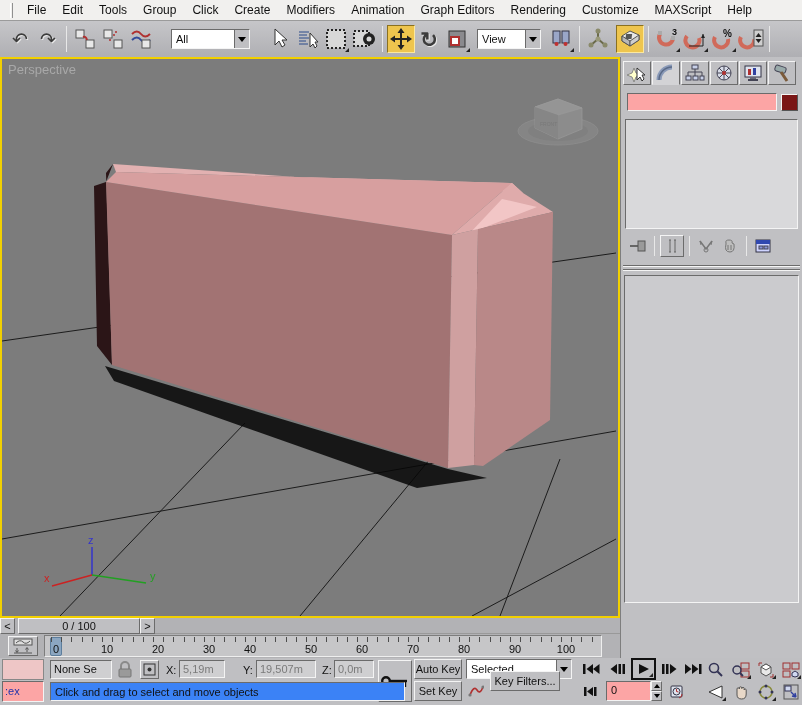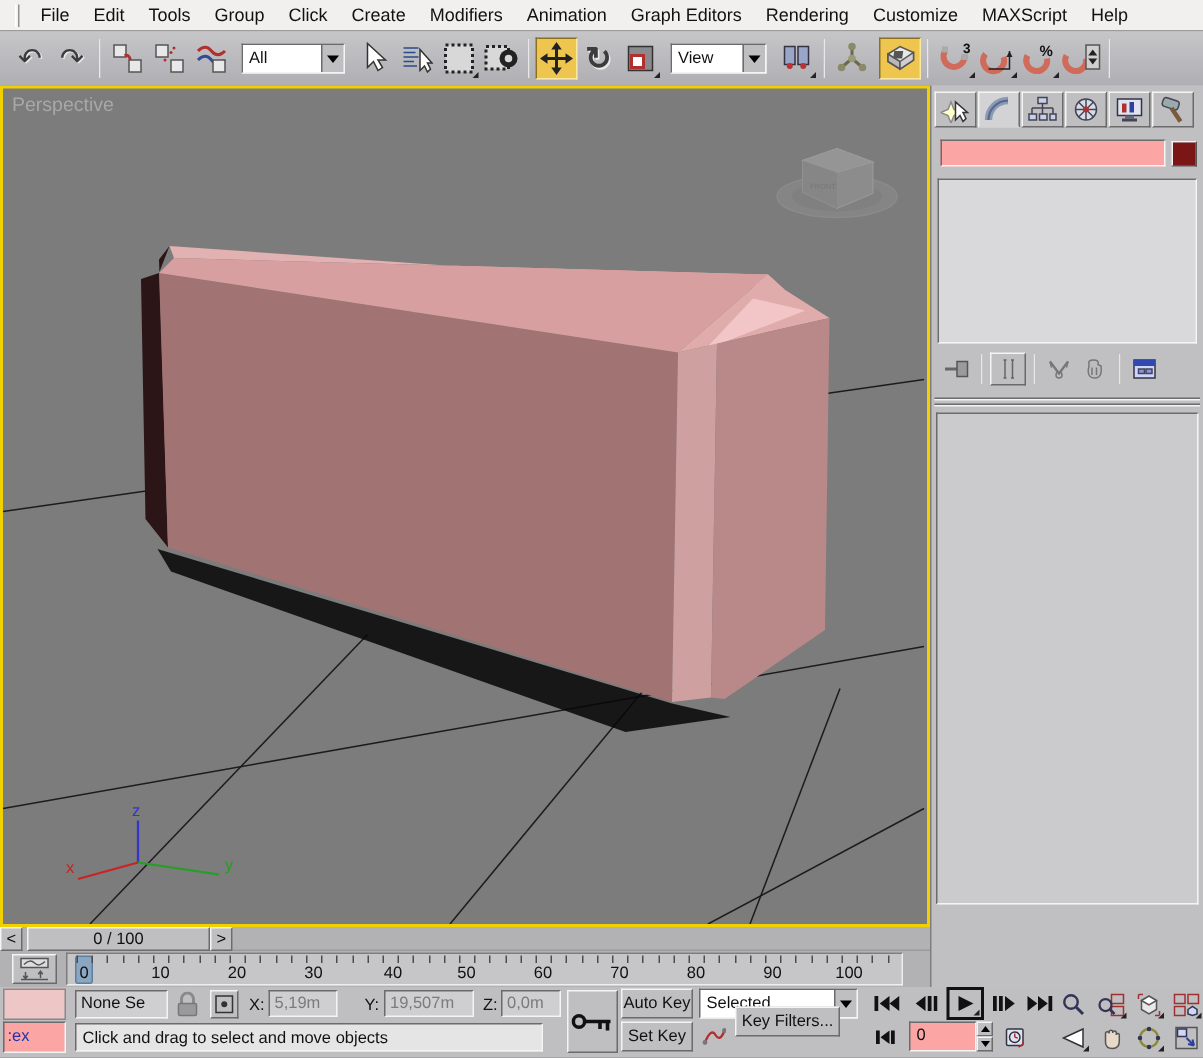--- a/index.html
+++ b/index.html
@@ -91,21 +91,21 @@
         <circle cx="14" cy="4" r="1" fill="#b03030"></circle>
       </svg>
   </div>
   <div class="tb">
     <svg width="24" height="22">
         <path d="M3 6 Q8 1 12 6 T21 6" stroke="#b03030" fill="none" stroke-width="2"></path>
         <path d="M3 12 Q8 7 12 12 T21 12" stroke="#334a9a" fill="none" stroke-width="2"></path>
         <rect x="13" y="12" width="8" height="8" fill="#e8e8e8" stroke="#555"></rect>
       </svg>
   </div>
-  <div class="combo" style="width:69px;margin:0 6px">
+  <div class="combo" style="width:79px;margin:0 16px">
     <span class="txt">All</span>
     <span class="btn">
         <span class="dna"></span>
       </span>
   </div>
   <div class="tb">
     <svg width="20" height="22">
         <path d="M5 1 L5 17 L9 13 L12 19 L15 17 L12 12 L17 12 Z" fill="#fff" stroke="#333"></path>
       </svg>
   </div>
@@ -449,21 +449,21 @@
       <i class="rtick" style="left: 495.6px;"></i>
       <i class="rtick" style="left: 505.8px;"></i>
       <i class="rtick" style="left: 516px;"></i>
       <i class="rtick" style="left: 526.2px;"></i>
       <i class="rtick" style="left: 536.4px;"></i>
       <i class="rtick" style="left: 546.6px;"></i>
       <span class="rlabel" style="left: 11px;">0</span>
       <span class="rlabel" style="left: 62px;">10</span>
       <span class="rlabel" style="left: 113px;">20</span>
       <span class="rlabel" style="left: 164px;">30</span>
-      <span class="rlabel" style="left: 217px;">40</span>
+      <span class="rlabel" style="left: 205px;">40</span>
       <span class="rlabel" style="left: 266px;">50</span>
       <span class="rlabel" style="left: 317px;">60</span>
       <span class="rlabel" style="left: 368px;">70</span>
       <span class="rlabel" style="left: 419px;">80</span>
       <span class="rlabel" style="left: 470px;">90</span>
       <span class="rlabel" style="left: 521px;">100</span>
     </div>
 </div>
 
 <div id="statusbar">
@@ -493,21 +493,21 @@
 
   <div class="abs raised" style="left:378px;top:2px;width:34px;height:42px;display:flex;align-items:center;justify-content:center">
     <svg width="28" height="16">
         <circle cx="5" cy="8" r="3.8" fill="none" stroke="#111" stroke-width="2.4"></circle>
         <line x1="9" y1="8" x2="26" y2="8" stroke="#111" stroke-width="2.4"></line>
         <line x1="19" y1="8" x2="19" y2="13" stroke="#111" stroke-width="2.4"></line>
         <line x1="24" y1="8" x2="24" y2="14" stroke="#111" stroke-width="2.4"></line>
       </svg>
   </div>
 
-  <div class="abs sunken" style="left:50px;top:24px;width:312px;height:19px;padding:3px 4px;background:#e5e5e5;color:#111;white-space:nowrap;overflow:hidden">Click and drag to select and move objects</div>
+  <div class="abs sunken" style="left:50px;top:24px;width:355px;height:19px;padding:3px 4px;background:#3b82f6;color:#111;white-space:nowrap;overflow:hidden">Click and drag to select and move objects</div>
 
   <div class="abs raised sbtn" style="left:414px;top:1px;width:48px;height:20px">Auto Key</div>
   <div class="abs raised sbtn" style="left:414px;top:23px;width:48px;height:20px">Set Key</div>
   <div class="abs combo" style="left:466px;top:1px;width:106px">
     <span class="txt">Selected</span>
     <span class="btn">
         <span class="dna"></span>
       </span>
   </div>
   <div class="abs sbtn" style="left:466px;top:23px;width:20px;height:20px">

